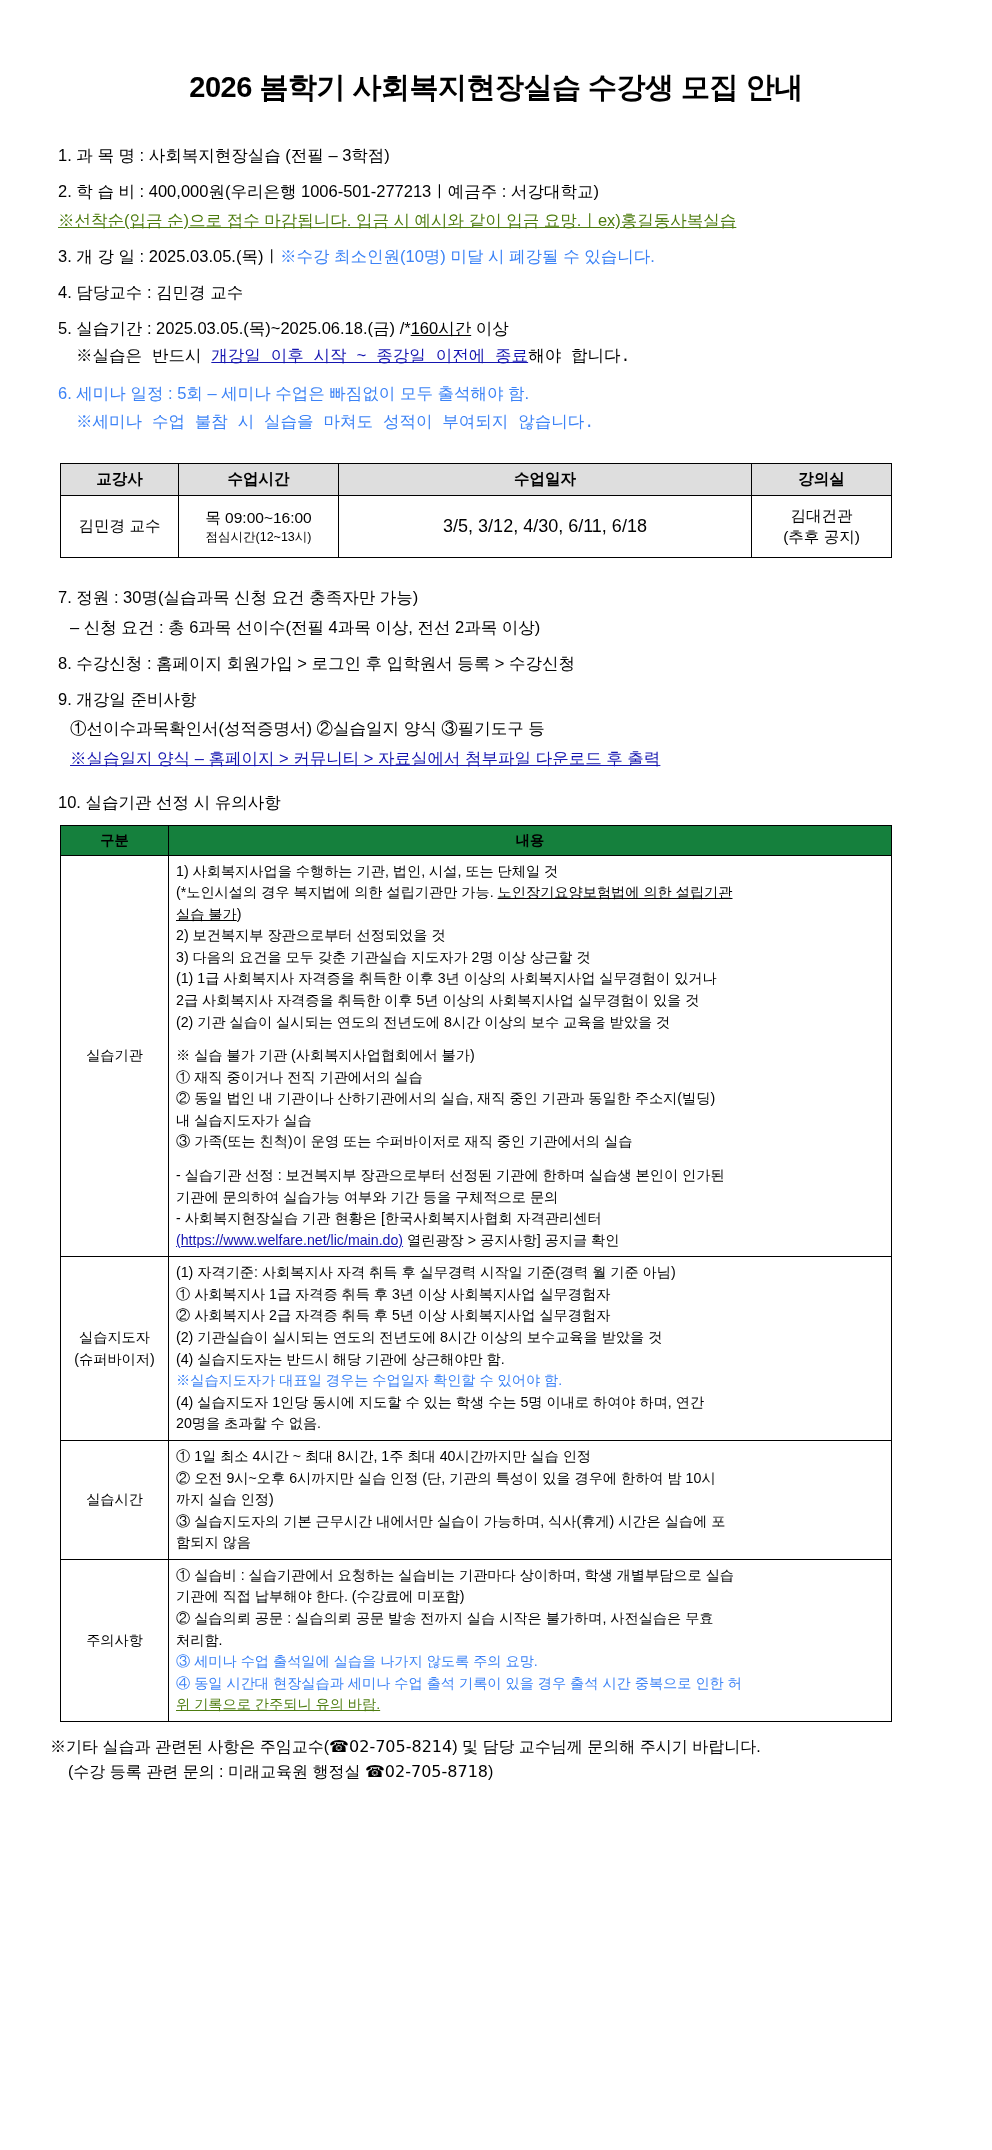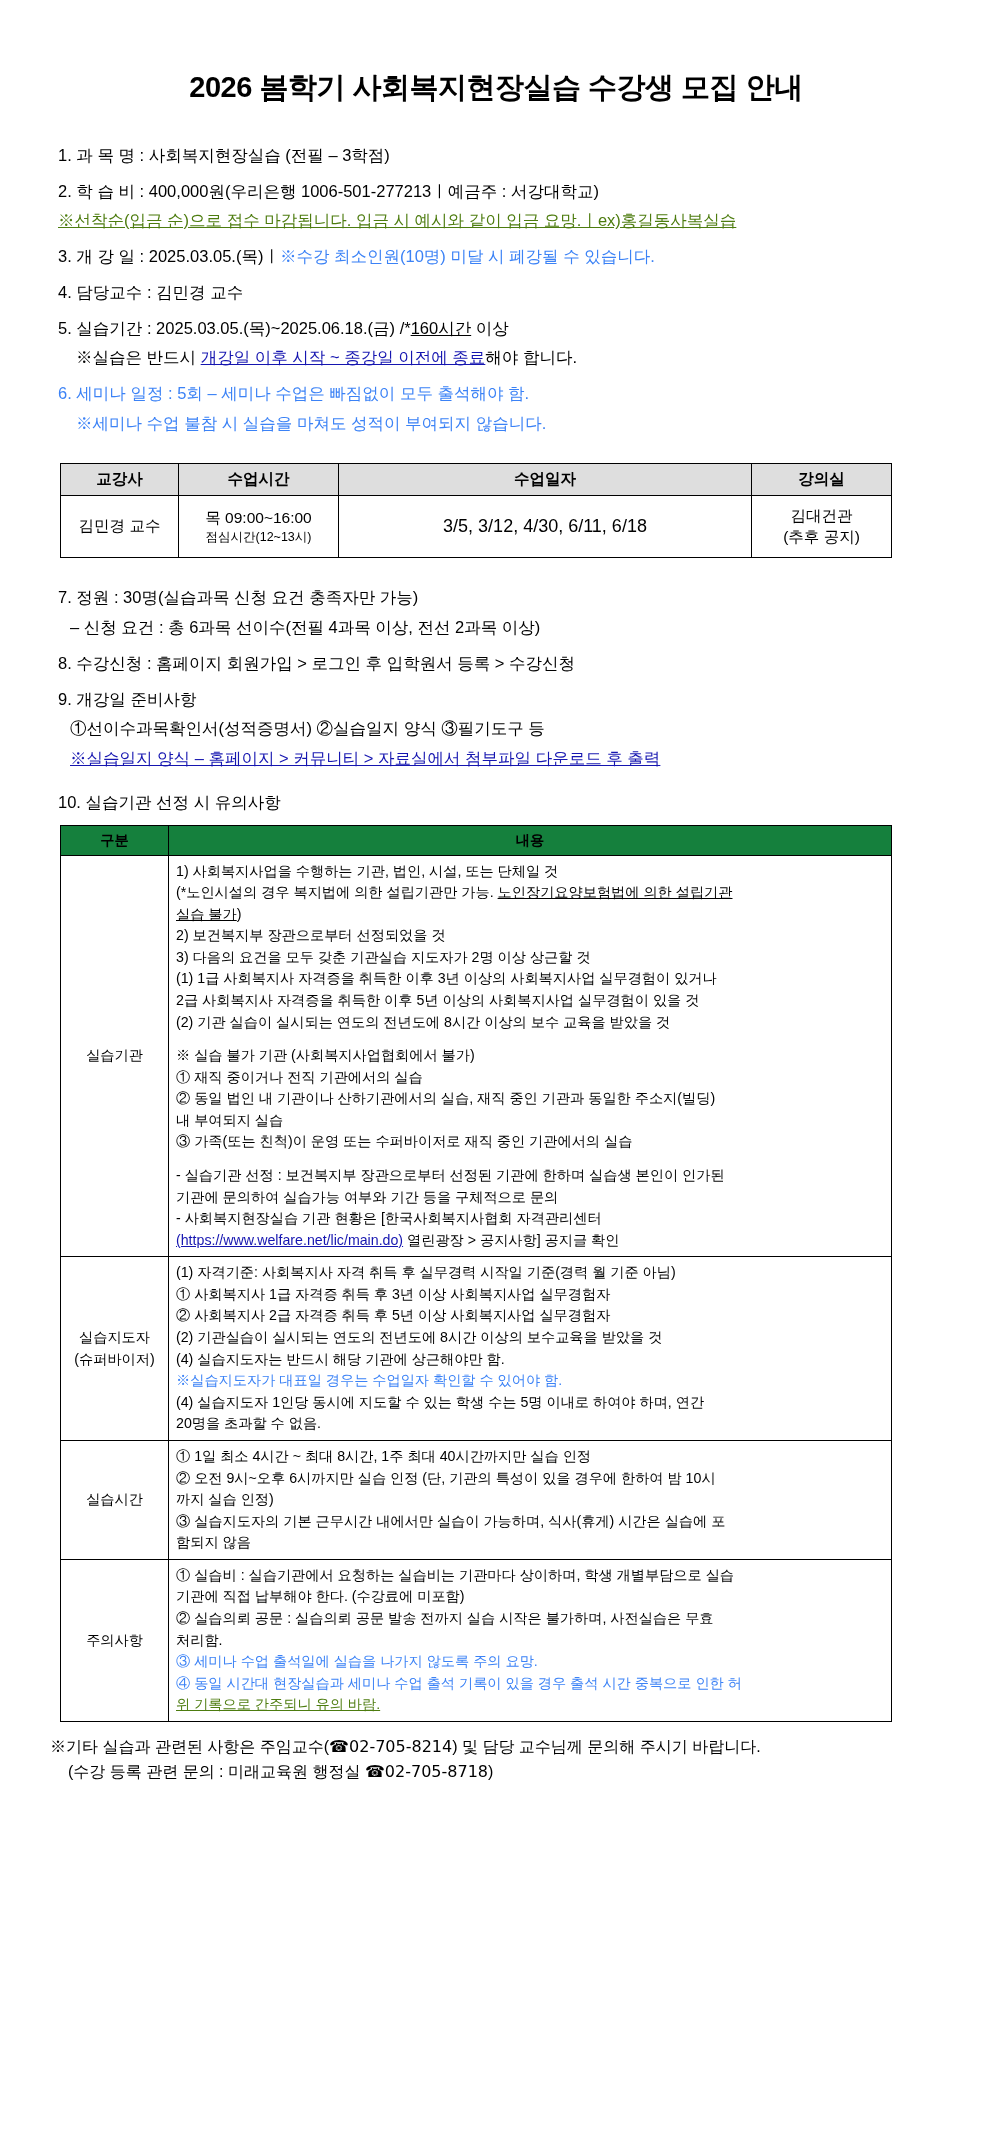--- a/index.html
+++ b/index.html
@@ -33,20 +33,21 @@
     font-size: 16.5px;
     line-height: 1.62;
     margin: 0 0 9px 0;
     padding-left: 24px;
   }
   .sub2 {
     font-size: 16.5px;
     line-height: 1.62;
     margin: 0 0 9px 0;
     padding-left: 30px;
+    font-family: Liberation Mono, monospace;
   }
   .red { color: #3b82f6; }
   .u { text-decoration: underline; }
   .ru { color: #4d7c0f; text-decoration: underline; }
   .bu { color: #1515b0; text-decoration: underline; }
   .tight { margin-bottom: 3px; }
   .spacer-s { height: 8px; }
   .spacer-m { height: 16px; }
 
   
@@ -204,21 +205,21 @@
           <p><span>(*노인시설의 경우 복지법에 의한 설립기관만 가능. </span><span class="u">노인장기요양보험법에 의한 설립기관</span></p>
           <p><span class="u">실습 불가</span><span>)</span></p>
           <p>2) 보건복지부 장관으로부터 선정되었을 것</p>
           <p>3) 다음의 요건을 모두 갖춘 기관실습 지도자가 2명 이상 상근할 것</p>
           <p>   (1) 1급 사회복지사 자격증을 취득한 이후 3년 이상의 사회복지사업 실무경험이 있거나</p>
           <p>2급 사회복지사 자격증을 취득한 이후 5년 이상의 사회복지사업 실무경험이 있을 것</p>
           <p>   (2) 기관 실습이 실시되는 연도의 전년도에 8시간 이상의 보수 교육을 받았을 것</p>
           <p class="gap">※ 실습 불가 기관 (사회복지사업협회에서 불가)</p>
           <p>   ① 재직 중이거나 전직 기관에서의 실습</p>
           <p>   ② 동일 법인 내 기관이나 산하기관에서의 실습, 재직 중인 기관과 동일한 주소지(빌딩)</p>
-          <p>내 부여되지 실습</p>
+          <p>내 실습지도자가 실습</p>
           <p>   ③ 가족(또는 친척)이 운영 또는 수퍼바이저로 재직 중인 기관에서의 실습</p>
           <p class="gap">- 실습기관 선정 : 보건복지부 장관으로부터 선정된 기관에 한하며 실습생 본인이 인가된</p>
           <p>기관에 문의하여 실습가능 여부와 기간 등을 구체적으로 문의</p>
           <p>- 사회복지현장실습 기관 현황은 [한국사회복지사협회 자격관리센터</p>
           <p><span class="bu">(https://www.welfare.net/lic/main.do)</span><span> 열린광장 &gt; 공지사항] 공지글 확인</span></p>
         </td>
       </tr>
 
       <tr>
         <td class="cat" style="white-space:pre-line">실습지도자

